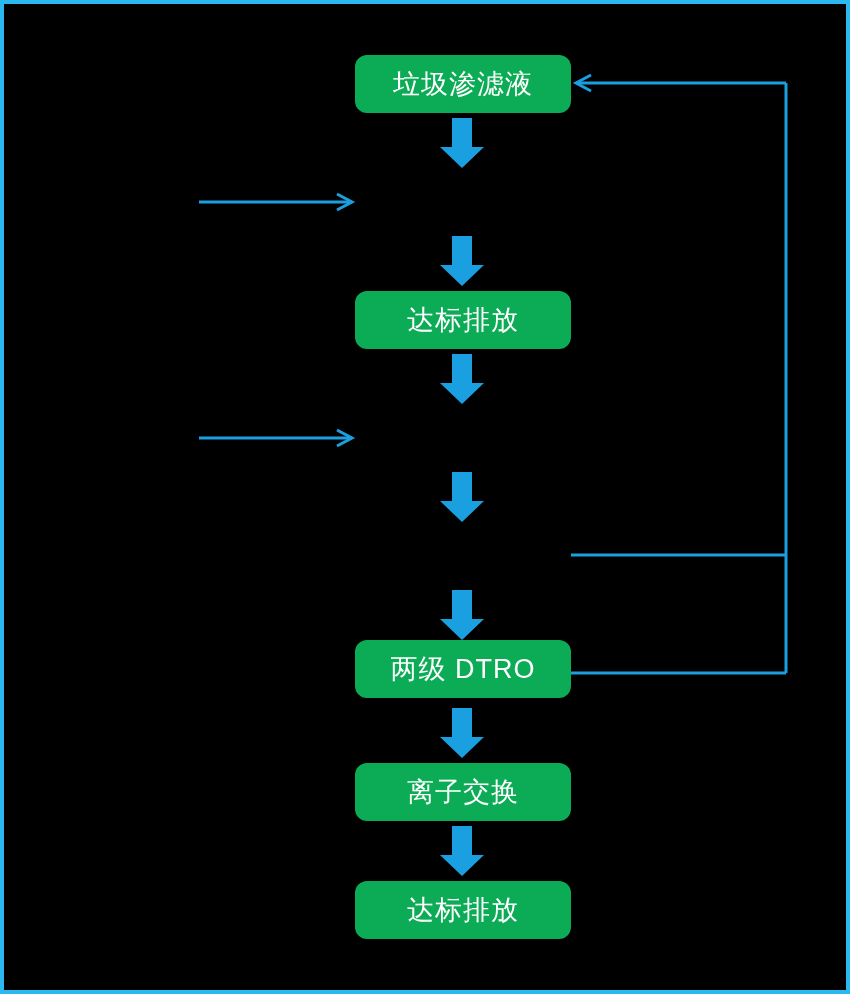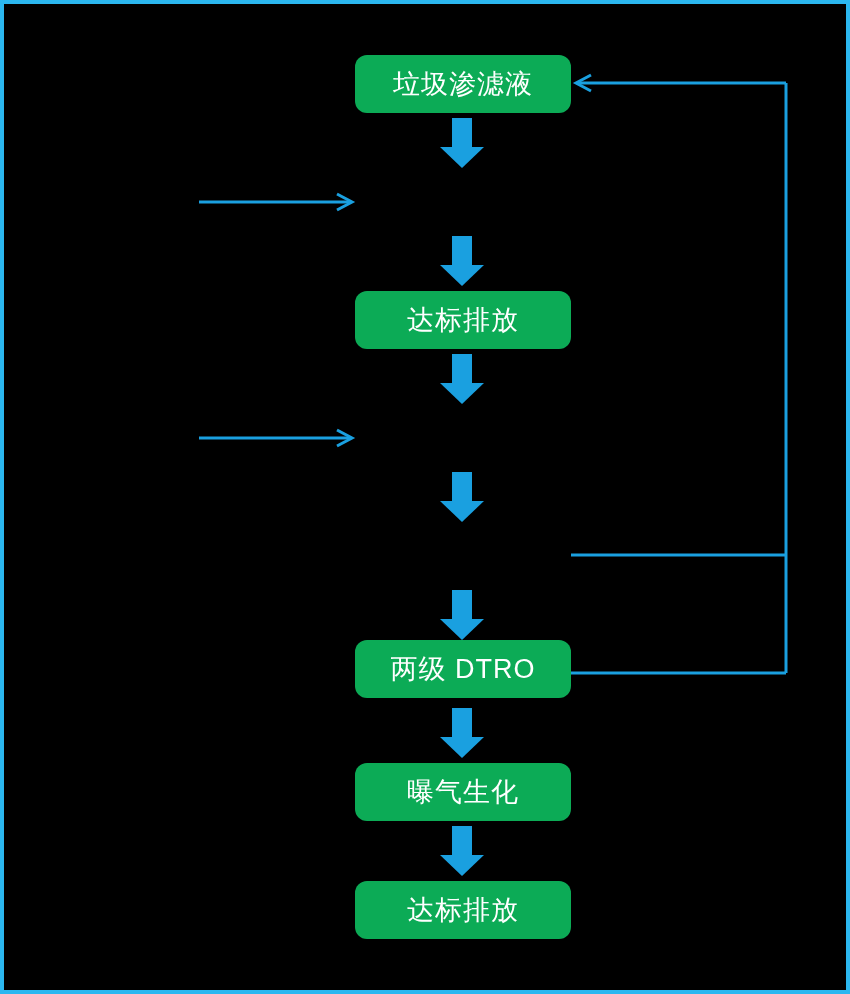--- a/index.html
+++ b/index.html
@@ -94,21 +94,21 @@
   <div class="node" style="top:51px">
       <span>垃圾渗滤液</span>
     </div>
   <div class="node" style="top:287px">
       <span>达标排放</span>
     </div>
   <div class="node" style="top:636px">
       <span>两级 DTRO</span>
     </div>
   <div class="node" style="top:759px">
-      <span>曝气生化</span>
+      <span>离子交换</span>
     </div>
   <div class="node" style="top:877px">
       <span>达标排放</span>
     </div>
 
   <div class="barrow" style="top:114px">
       <div class="stem"></div>
       <div class="head"></div>
     </div>
   <div class="barrow" style="top:232px">

